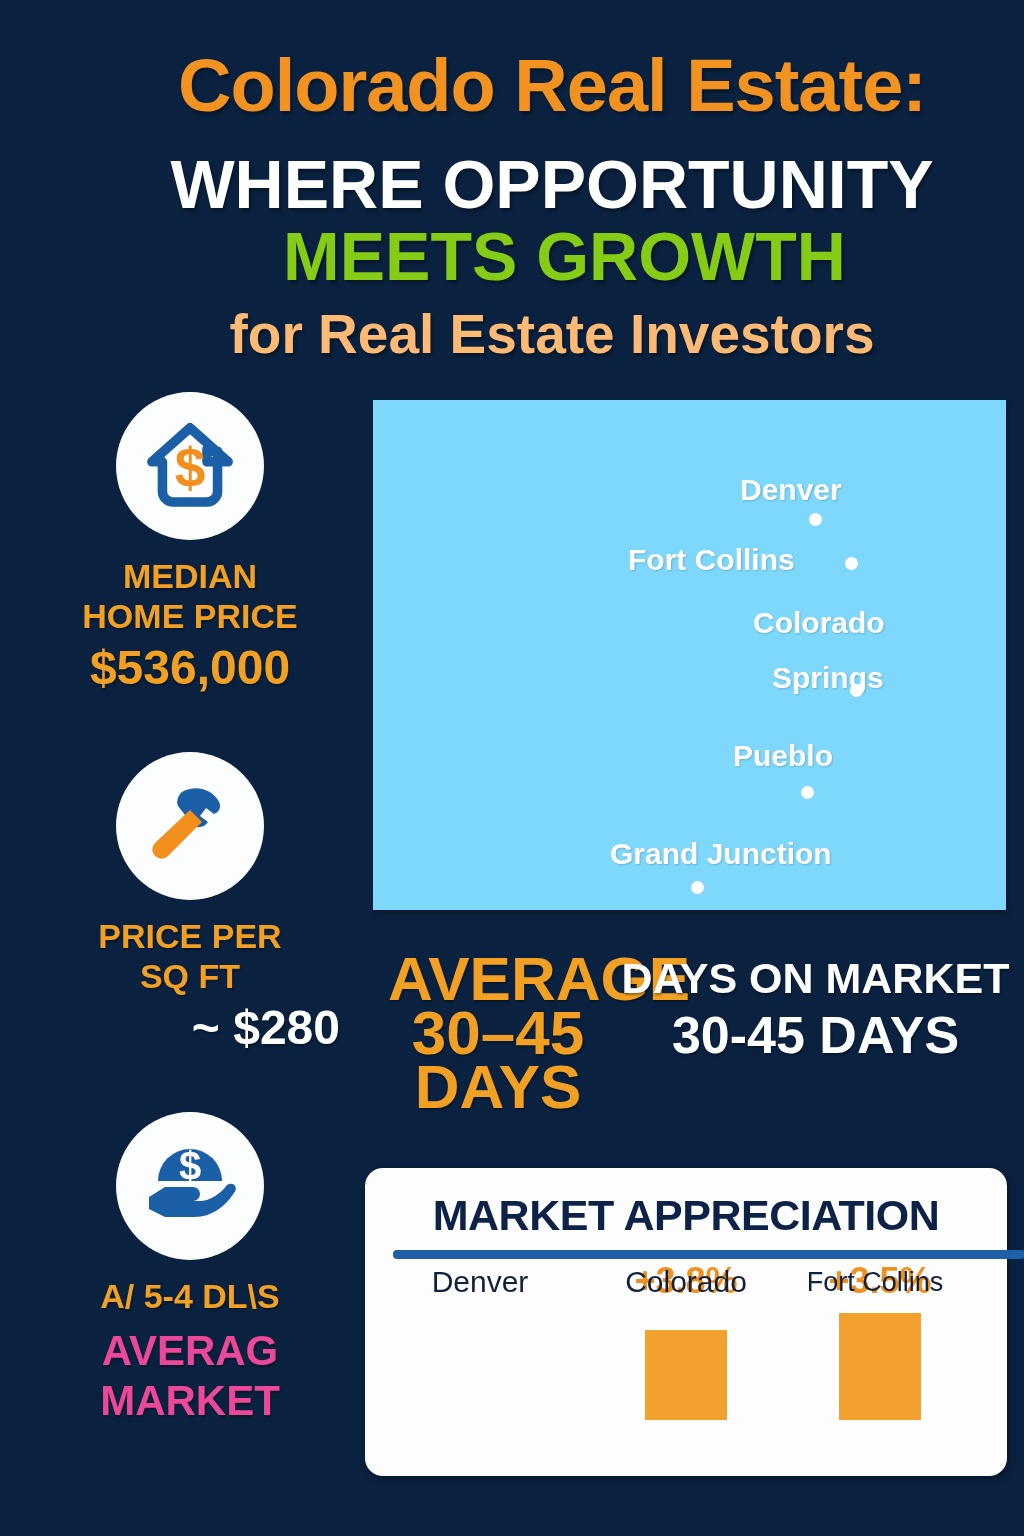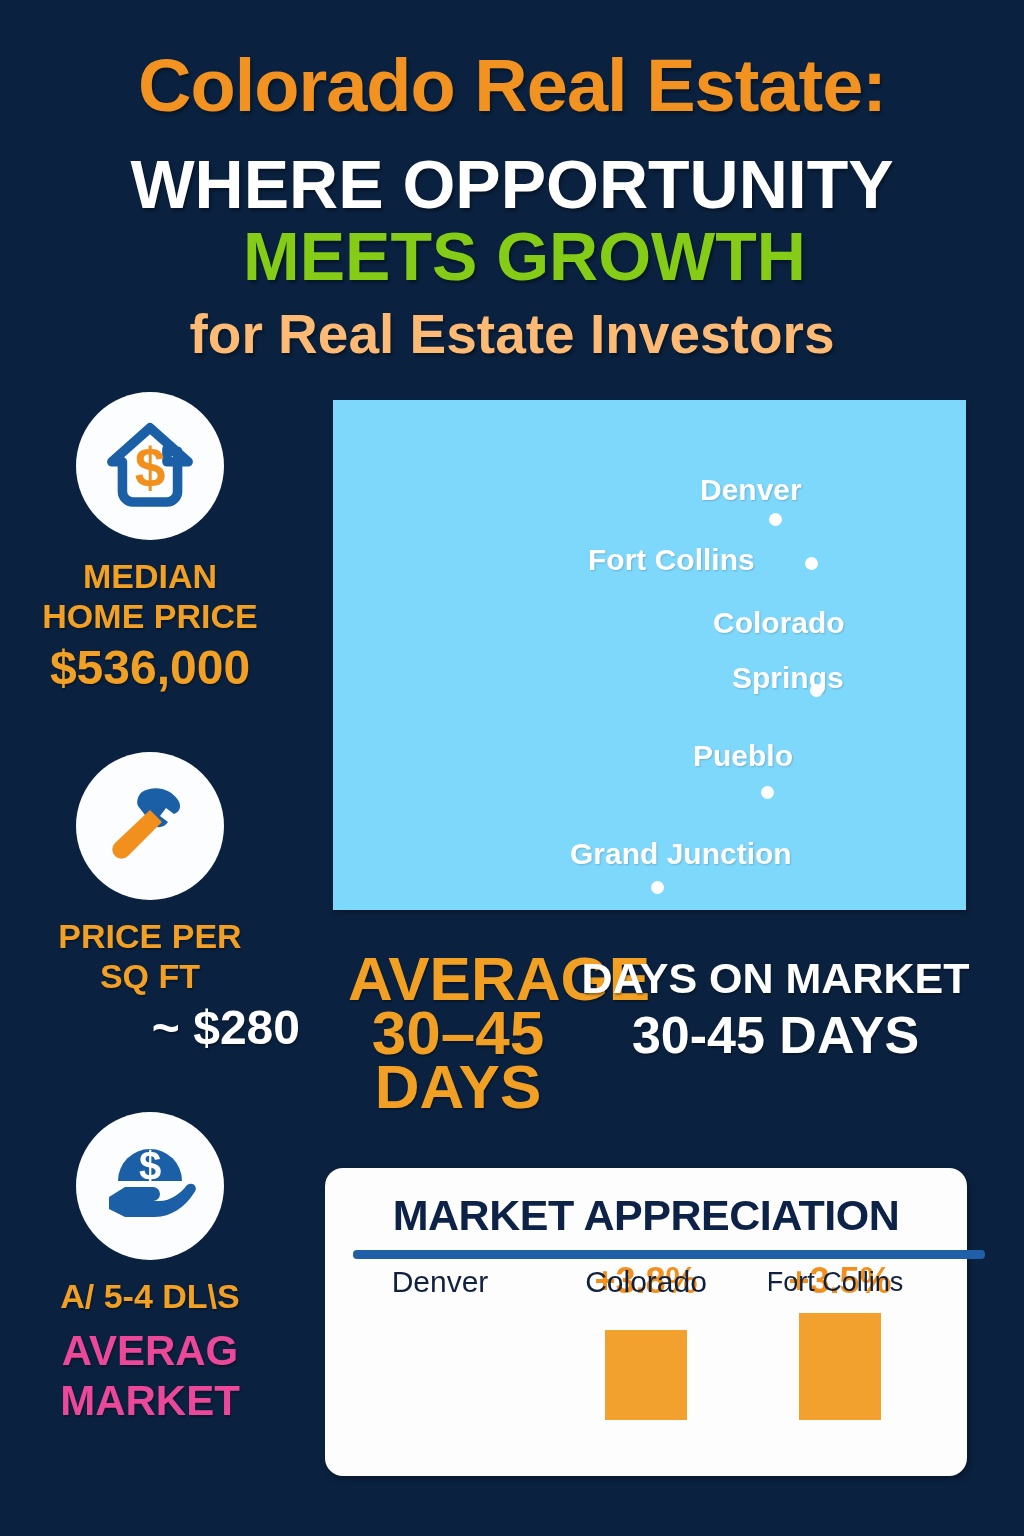--- a/index.html
+++ b/index.html
@@ -3,21 +3,21 @@
 <meta charset="utf-8">
 <style>
   * { margin:0; padding:0; box-sizing:border-box; }
   html,body { width:1024px; height:1536px; }
   body{
     background:#0a2240;
     font-family:"Liberation Sans", sans-serif;
     position:relative;
     overflow:hidden;
   }
-  .page{ position:absolute; inset:0; }
+  .page{ position:absolute; inset:0;margin-left:40px; }
 
   
   .header{ position:absolute; left:0; top:0; width:1024px; text-align:center; }
   .title-line1{
     color:#F29220; font-weight:bold; font-size:74px; line-height:84px;
     letter-spacing:-1px; padding-top:44px;
     text-shadow:2px 3px 3px rgba(0,0,0,.35);
   }
   .title-line2{
     color:#ffffff; font-weight:bold; font-size:68px; line-height:72px;

